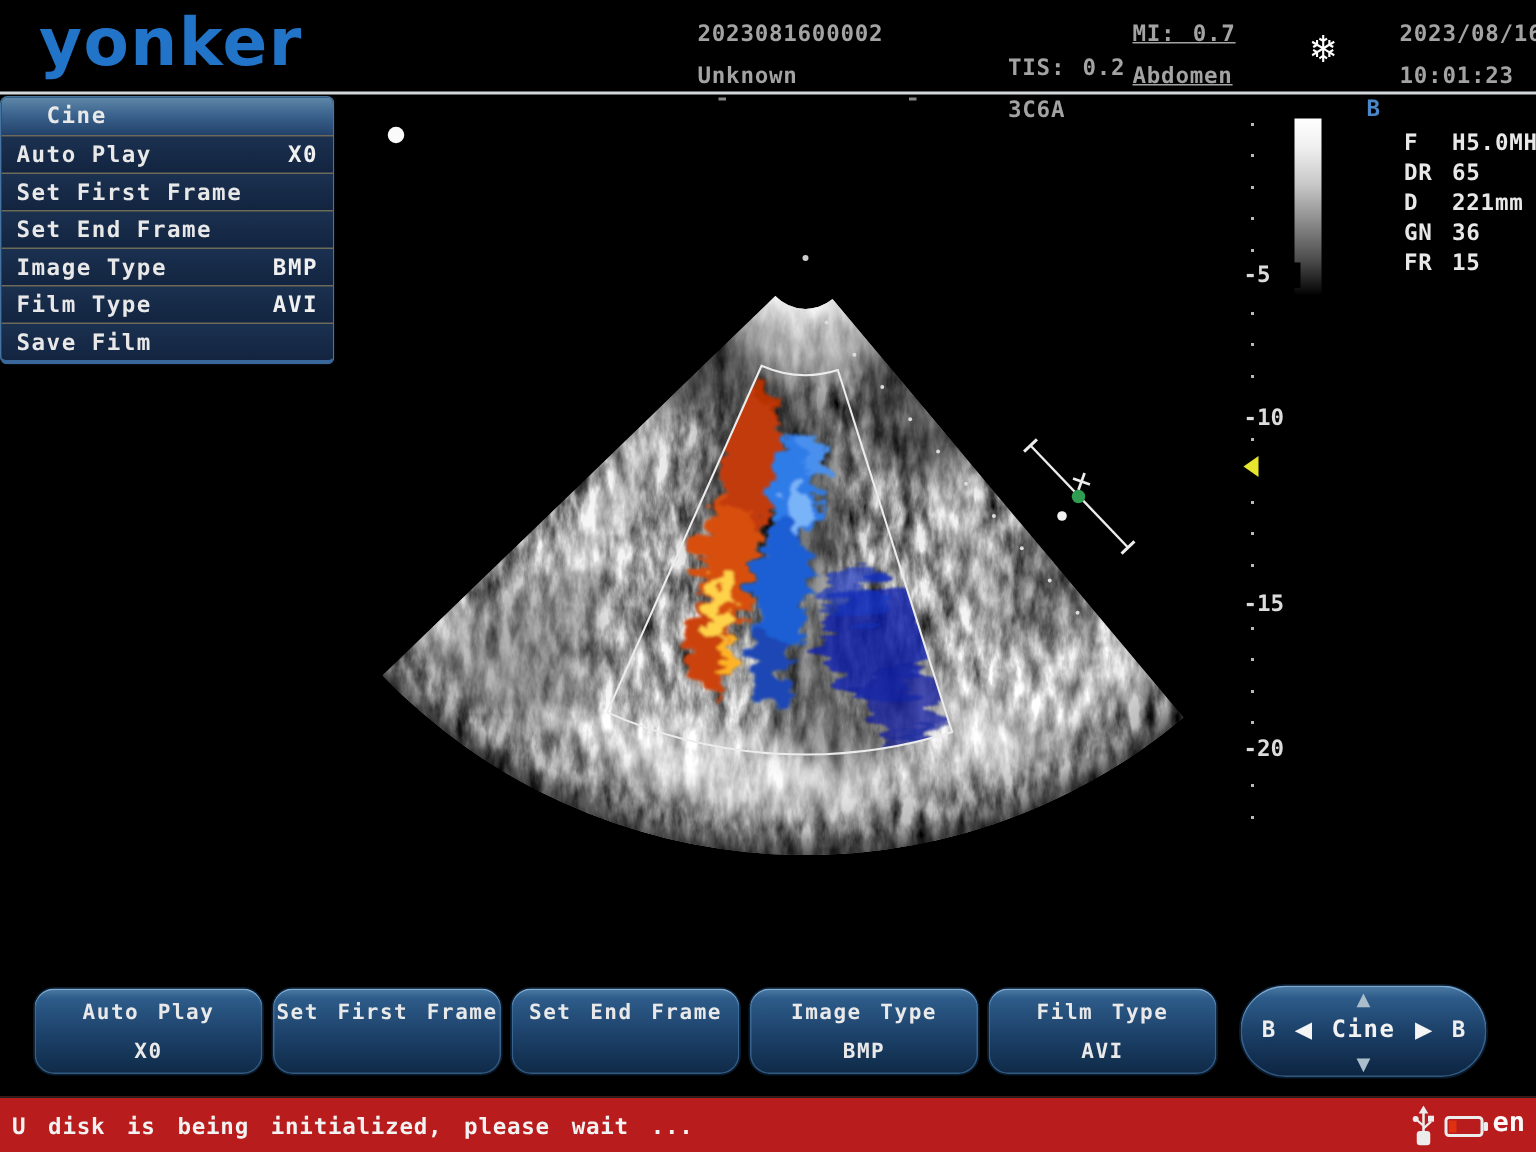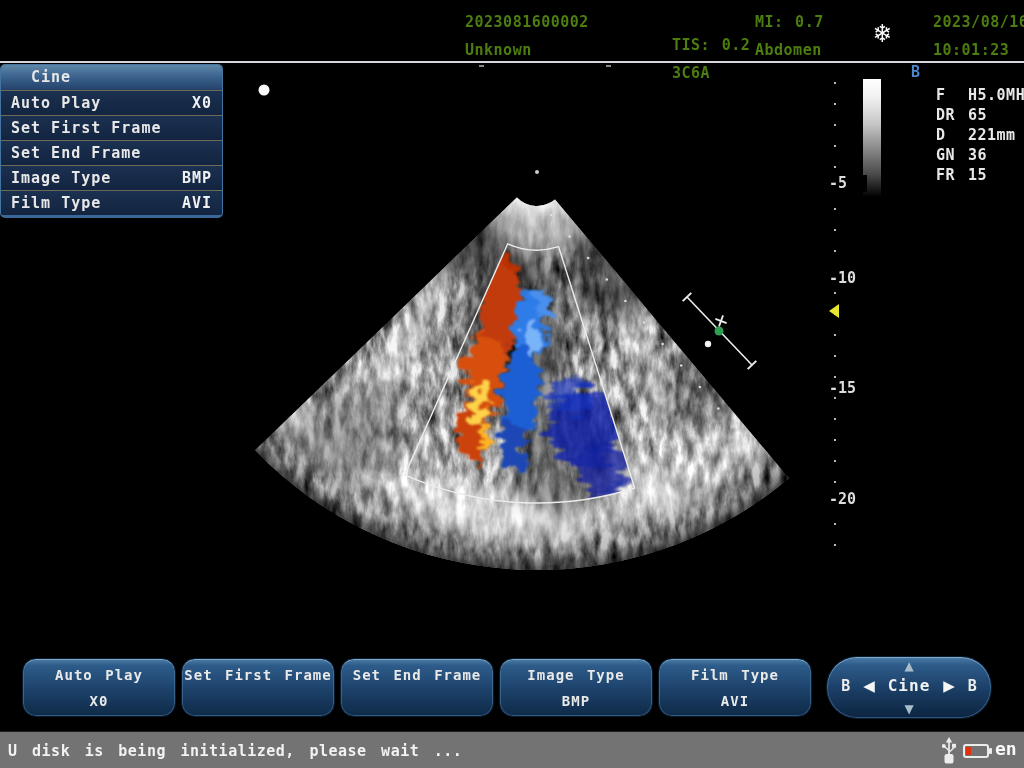--- a/index.html
+++ b/index.html
@@ -4,23 +4,23 @@
 <style>
   html,body{margin:0;padding:0;background:#000;}
   .screen{position:relative;width:1024px;height:768px;background:#000;overflow:hidden;
           font-family:"DejaVu Sans Mono",monospace;color:#e8e8e8;}
 
   
   .topbar{position:absolute;left:0;top:0;width:1024px;height:61px;background:#000;
           border-bottom:2px solid #d4d8dc;}
   .logo{position:absolute;left:26px;top:4px;font-family:"DejaVu Sans",sans-serif;
         font-weight:bold;font-size:44px;line-height:50px;color:#2274c8;letter-spacing:1px;}
-  .tb-text{position:absolute;font-size:15px;font-weight:bold;letter-spacing:.5px;word-spacing:2px;color:#4d7c0f;}
+  .tb-text{position:absolute;font-size:15px;font-weight:bold;letter-spacing:.5px;word-spacing:2px;color:#a3a3a3;}
   .row1{top:13px;} .row2{top:41px;}
-  .c-id{left:465px;} .c-tis{left:672px;margin-top:23px;} .c-mi{left:755px;} .c-dt{left:933px;}
+  .c-id{left:465px;} .c-tis{left:672px;margin-top:23px;} .c-mi{left:755px;text-decoration:underline;} .c-dt{left:933px;}
   .snowflake{position:absolute;left:874px;top:17px;font-size:27px;color:#ffffff;}
 
   
   .menu{position:absolute;left:0;top:64px;width:221px;background:#132640;
         border:1px solid #44749f;border-bottom:3px solid #3a679a;border-radius:5px;overflow:hidden;}
   .menu-header{height:25px;line-height:25px;padding-left:30px;font-size:15px;font-weight:bold;
                letter-spacing:1px;background:linear-gradient(180deg,#5e87a8 0%,#3c648e 45%,#22426a 100%);}
   .menu-row{height:24px;line-height:24px;display:flex;justify-content:space-between;
             padding:0 10px;font-size:15px;font-weight:bold;letter-spacing:1px;
             border-top:1px solid #6e6a58;background:linear-gradient(180deg,#1b3150 0%,#122440 100%);cursor:default;}
@@ -60,34 +60,35 @@
           box-shadow:inset 0 1px 0 rgba(170,205,235,.55), inset 0 0 0 1px rgba(80,130,175,.55);cursor:pointer;}
   .nav-mid{position:absolute;left:0;top:19px;width:100%;display:flex;justify-content:center;
            align-items:center;gap:13px;font-weight:bold;}
   .nav-b{font-size:15px;color:#eee;} .nav-cine{font-size:16px;color:#f2f2f2;letter-spacing:1px;}
   .tri-lr{font-size:15px;color:#f5f5f5;font-family:"DejaVu Sans",sans-serif;}
   .tri-ud{position:absolute;left:0;width:100%;text-align:center;font-size:12px;color:#a9bdcb;
           font-family:"DejaVu Sans",sans-serif;}
   .tri-up{top:2px;} .tri-down{bottom:2px;}
 
   
-  .statusbar{position:absolute;left:0;top:731px;width:1024px;height:37px;background:#737373;border-top:1px solid #1f1f1f;}
+  .statusbar{position:absolute;left:0;top:731px;width:1024px;height:37px;background:#b91c1c;border-top:1px solid #1f1f1f;}
   .status-msg{position:absolute;left:8px;top:10px;font-size:15px;font-weight:bold;letter-spacing:.5px;word-spacing:5px;color:#f2f2f2;}
   .usb{position:absolute;left:941px;top:5px;}
   .battery{position:absolute;left:963px;top:12px;width:22px;height:10px;border:2px solid #ececec;border-radius:3px;}
   .battery .nub{position:absolute;right:-5px;top:2px;width:3px;height:6px;background:#ececec;border-radius:1px;}
   .battery .charge{position:absolute;left:1px;top:1px;width:5px;height:8px;background:#e03010;}
   .lang{position:absolute;left:995px;top:6px;font-size:18px;font-weight:bold;color:#fafafa;}
 </style>
 </head>
 <body>
 
 <div class="screen">
 
   <div class="topbar">
+    <div class="logo">yonker</div>
     <div class="tb-text row1 c-id">2023081600002</div>
     <div class="tb-text row2 c-id">Unknown</div>
     <div class="tb-text row1 c-tis">TIS: 0.2</div>
     <div class="tb-text row2 c-tis">3C6A</div>
     <div class="tb-text row1 c-mi">MI: 0.7</div>
     <div class="tb-text row2 c-mi">Abdomen</div>
     <div class="snowflake">❄</div>
     <div class="tb-text row1 c-dt">2023/08/16</div>
     <div class="tb-text row2 c-dt">10:01:23</div>
   </div>
@@ -238,20 +239,24 @@
       <span class="mv"></span>
     </div>
     <div class="menu-row">
       <span class="ml">Image Type</span>
       <span class="mv">BMP</span>
     </div>
     <div class="menu-row">
       <span class="ml">Film Type</span>
       <span class="mv">AVI</span>
     </div>
+    <div class="menu-row">
+      <span class="ml">Save Film</span>
+      <span class="mv"></span>
+    </div>
   </div>
 
   <div class="mode-label">B</div>
   <div class="params">
     <div class="param-row">
       <span class="pl">F</span>
         <span class="pv">H5.0MHz</span>
     </div>
     <div class="param-row">
       <span class="pl">DR</span>
@@ -269,21 +274,21 @@
       <span class="pl">FR</span>
         <span class="pv">15</span>
     </div>
   </div>
 
   <div class="graybar"></div>
 
   <div class="ruler-dots"></div>
   <div class="depth-label" style="top:175px">-5</div>
   <div class="depth-label" style="top:270px">-10</div>
-  <div class="depth-label" style="top:380px">-15</div>
+  <div class="depth-label" style="top:394px">-15</div>
   <div class="depth-label" style="top:491px">-20</div>
   <div class="focus-marker"></div>
 
   <div class="btn btn-1">
     <span class="l1">Auto Play</span>
     <span class="l2">X0</span>
   </div>
   <div class="btn btn-2">
     <span class="l1">Set First Frame</span>
     <span class="l2"></span>

